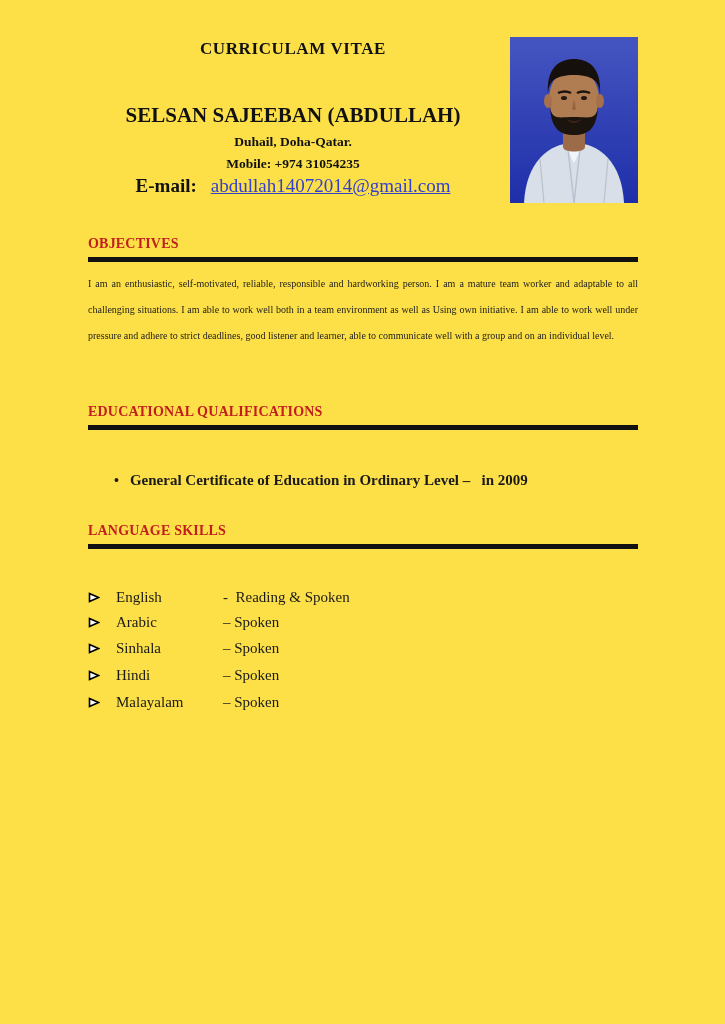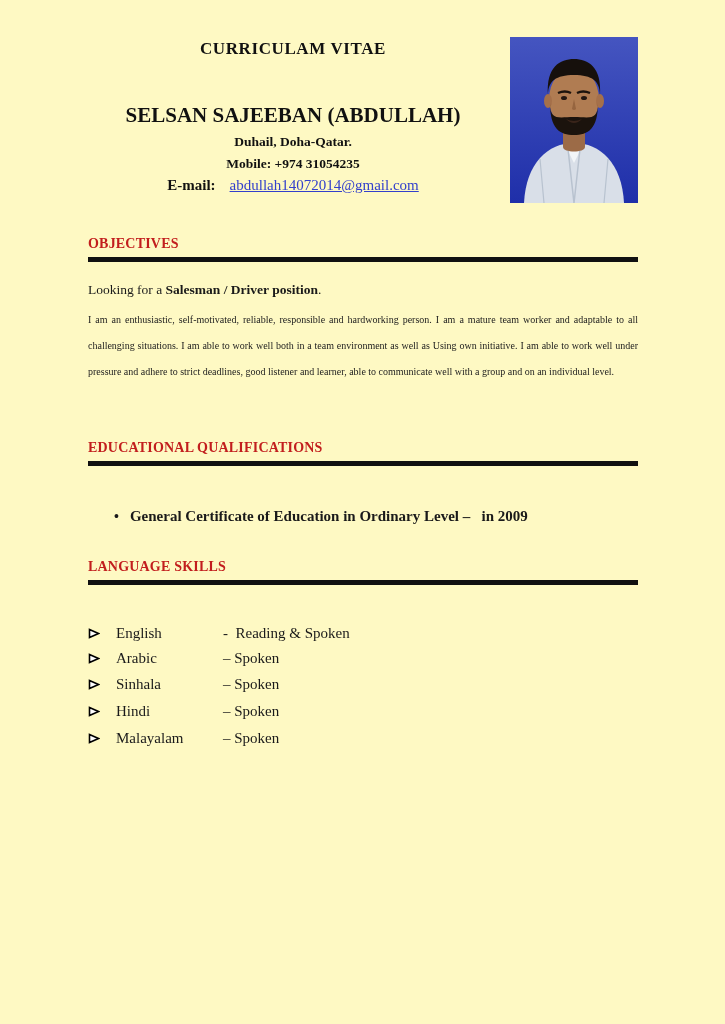--- a/index.html
+++ b/index.html
@@ -8,42 +8,42 @@
     --photo-bg: #2437b5;
     --rule-black: #111111;
   }
   * { box-sizing: border-box; }
   html, body { margin: 0; padding: 0; background: #ffffff; }
   .page {
     position: relative;
     width: 725px;
     height: 1024px;
     margin: 0 auto;
-    background: #fef9c3;
+    background: #fde047;
     font-family: "Liberation Serif", "DejaVu Serif", serif;
     color: #1a1a1a;
     overflow: hidden;
   }
   .content { padding: 33px 87px 0 88px; }
 
   
   .header { display: flex; align-items: flex-start; }
   .header-left { flex: 1 1 auto; text-align: center; padding-right: 12px; }
   .doc-title {
     font-size: 17px; font-weight: bold; letter-spacing: 0.6px;
     margin-top: 6px; color: #111;
   }
   .name {
     font-size: 21px; font-weight: bold; margin-top: 44px;
     white-space: nowrap; color: #111;
   }
   .addr-line, .mobile-line {
     font-size: 13.5px; font-weight: bold; margin-top: 5px; line-height: 17px; color: #111;
   }
-  .email-line { font-size: 15px; margin-top: 5px; line-height: 17px; }
+  .email-line { font-size: 19px; margin-top: 5px; line-height: 17px; }
   .email-label { font-weight: bold; margin-right: 14px; color: #111; }
   .email-link { color: var(--link-blue); text-decoration: underline; cursor: pointer; }
 
   .photo {
     flex: 0 0 auto; width: 128px; height: 166px; margin-top: 4px;
     background: var(--photo-bg); overflow: hidden;
   }
   .photo svg { display: block; width: 100%; height: 100%; }
 
   
@@ -128,21 +128,20 @@
 
           <path d="M40 66 C40 92 50 98 64 98 C78 98 88 92 88 66 C88 84 80 80 64 80 C48 80 40 84 40 66 Z" fill="#1b130d"></path>
           <path d="M56 82 Q64 86 72 82 Q64 90 56 82 Z" fill="#3a241a"></path>
         </svg>
       </div>
     </div>
 
     <div class="section sec-objectives">
       <div class="section-title">OBJECTIVES</div>
       <div class="rule"></div>
-      <p class="intro"><span>Looking for a </span><b>Salesman / Driver position</b><span>.</span></p>
       <p class="body-text">I am an enthusiastic, self-motivated, reliable, responsible and hardworking person. I am a mature team worker and adaptable to all challenging situations. I am able to work well both  in a team environment as well as Using own initiative. I am able to work well under pressure and adhere to strict deadlines, good listener and learner, able to communicate well with a group and on an individual level.</p>
     </div>
 
     <div class="section sec-education">
       <div class="section-title">EDUCATIONAL QUALIFICATIONS</div>
       <div class="rule"></div>
       <div class="edu-item">
         <span class="edu-dot">•</span>
         <span class="edu-text">General Certificate of Education in Ordinary Level –   in 2009</span>
       </div>

